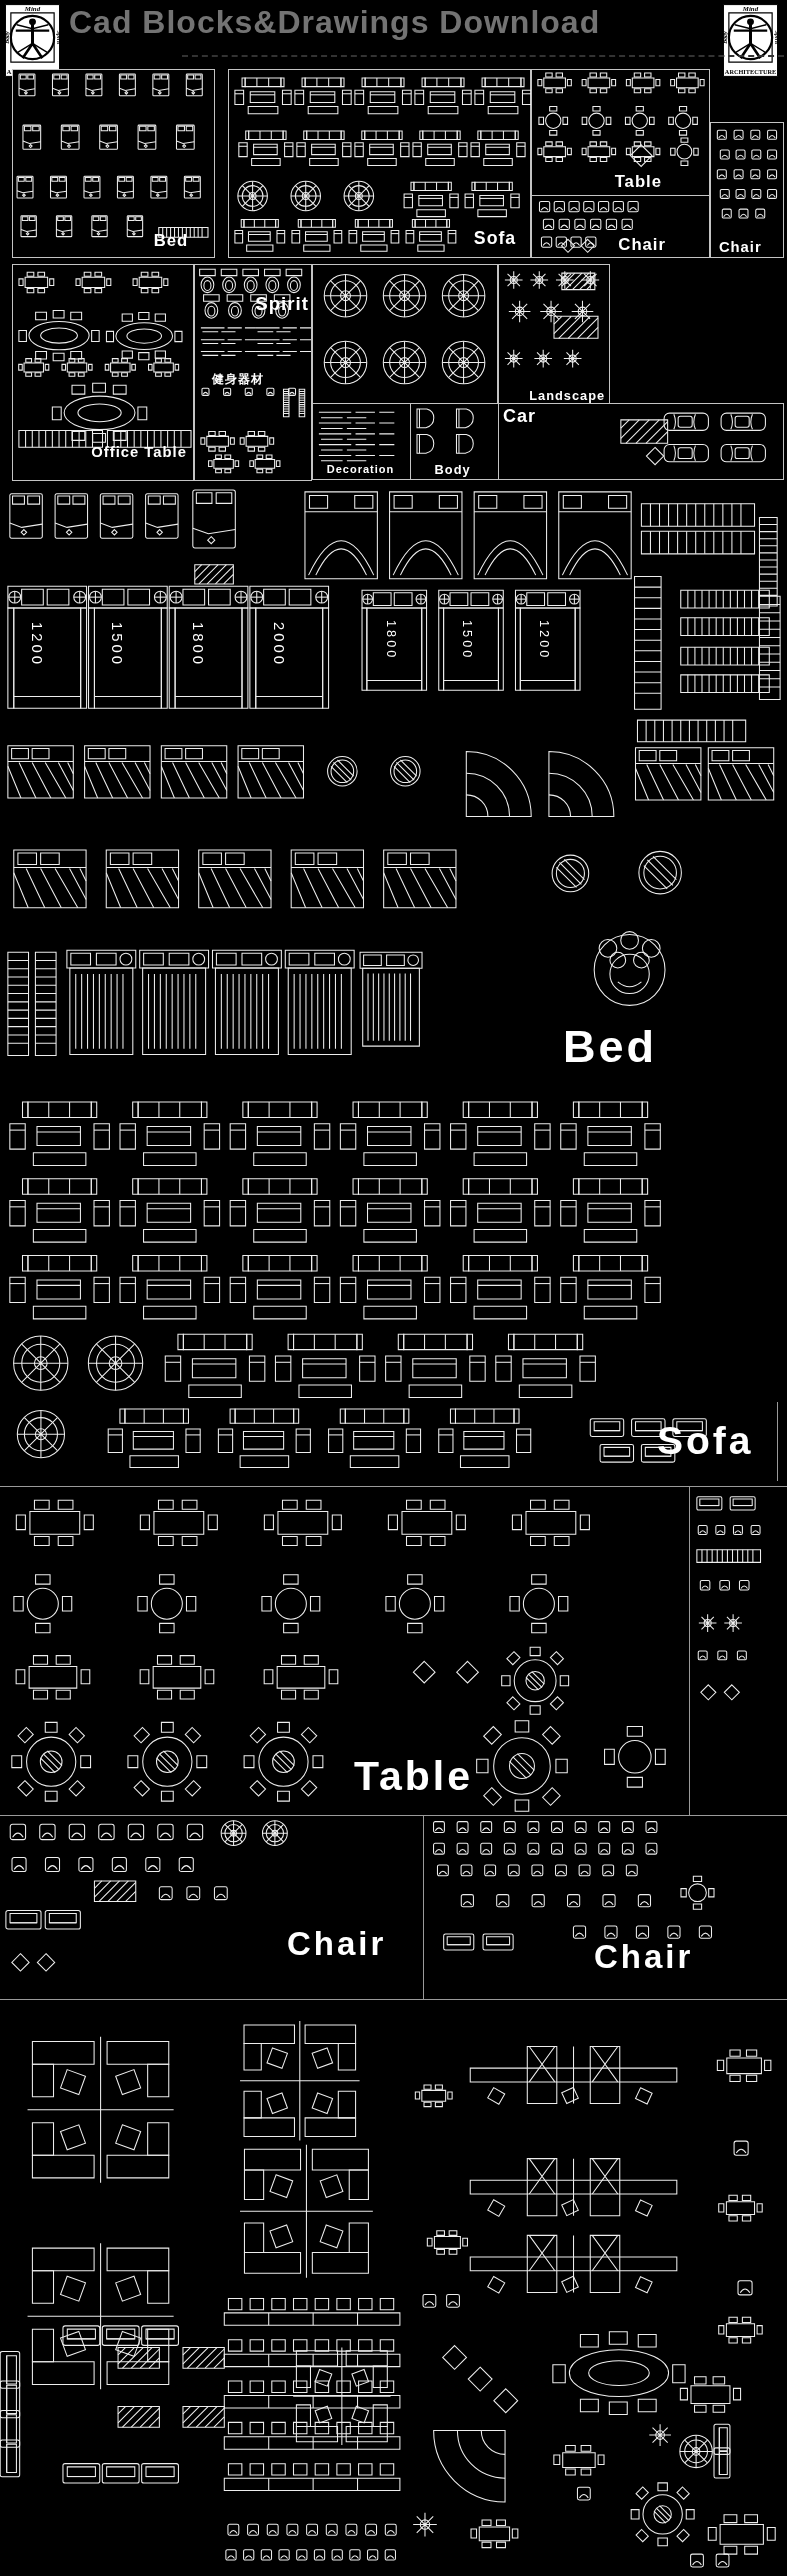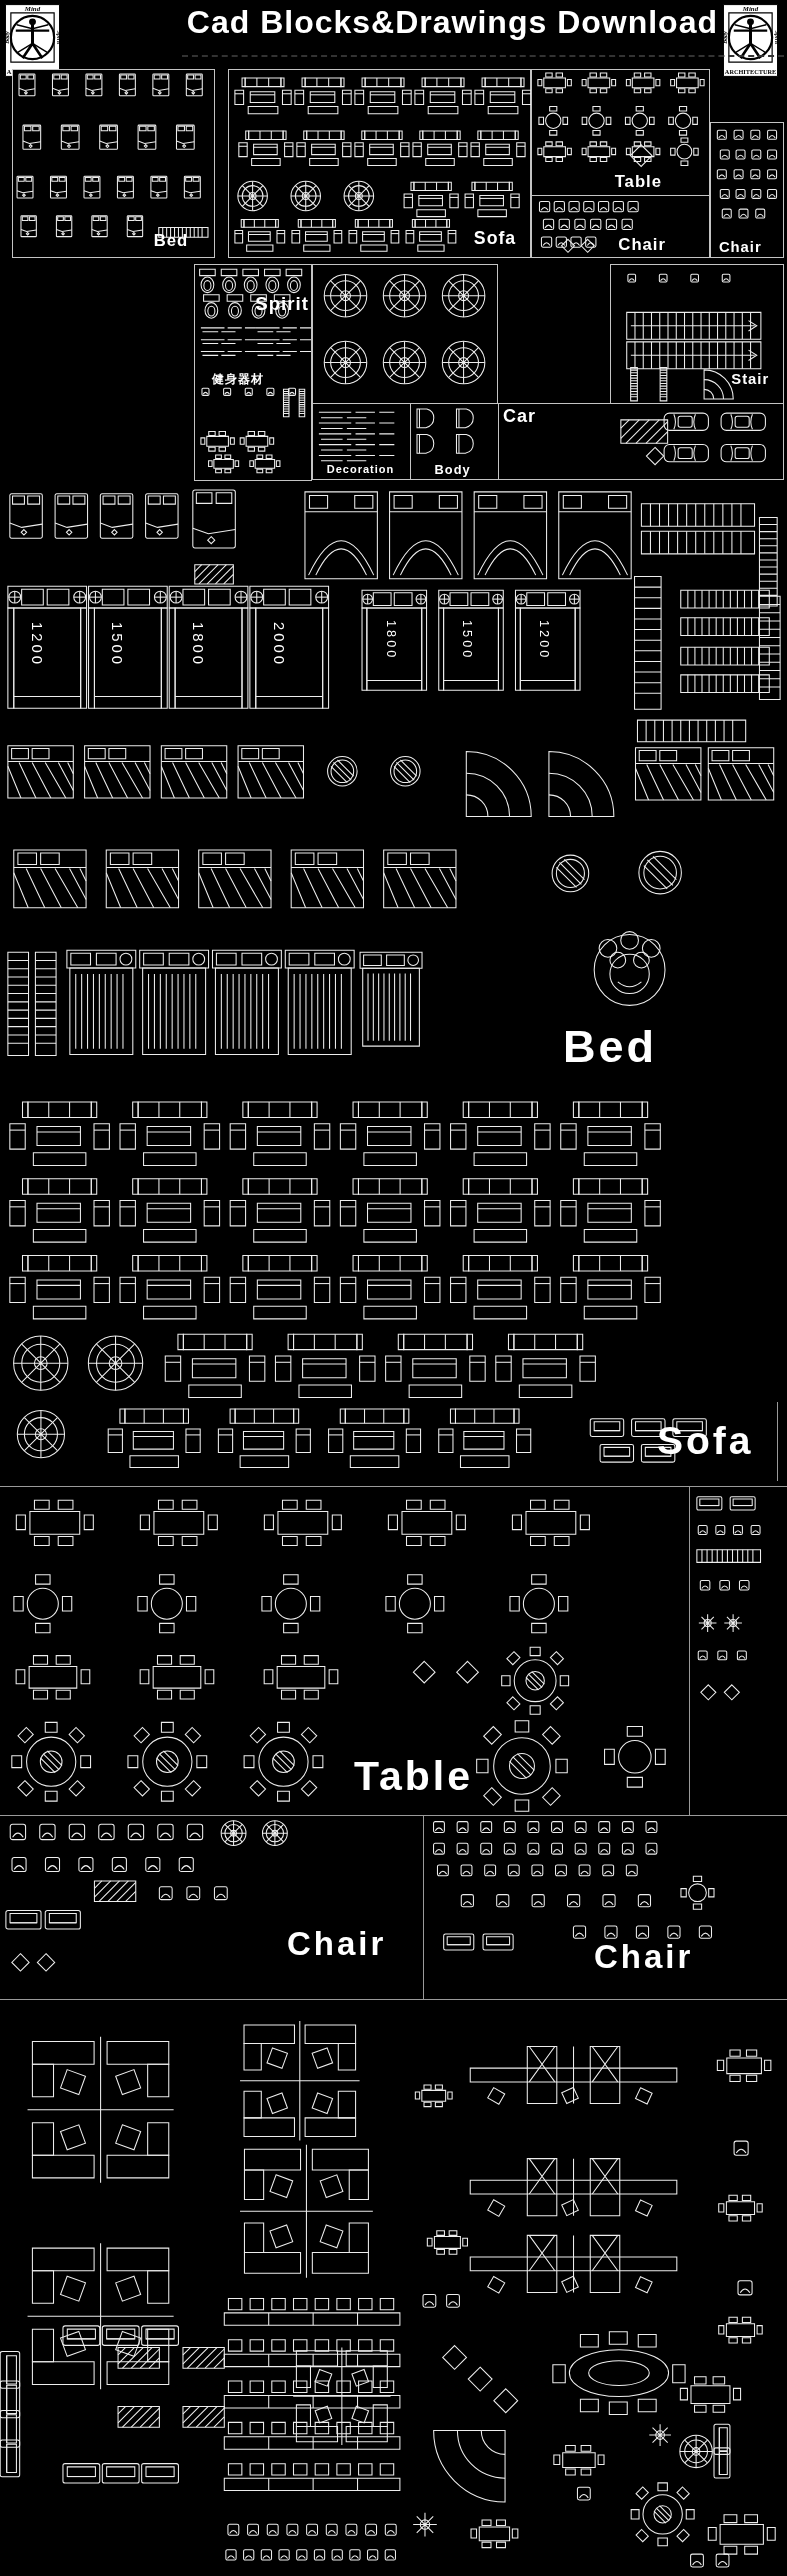--- a/index.html
+++ b/index.html
@@ -1,20 +1,20 @@
 <!DOCTYPE html>
 <html><head>
 <meta charset="utf-8">
 <style>
   html,body{margin:0;padding:0;background:#000;}
   #page{position:relative;width:787px;height:2576px;background:#000;overflow:hidden;
         font-family:"Liberation Sans",sans-serif;}
   
-  #title{position:absolute;left:69px;right:69px;top:3.9px;text-align:right;
-         color:#ffffff;font-size:32px;font-weight:bold;letter-spacing:1px;}
+  #title{position:absolute;left:69px;right:69px;top:3.9px;text-align:left;
+         color:#737373;font-size:32px;font-weight:bold;letter-spacing:1px;}
   .logo-svg{position:absolute;width:59px;height:77px;}
   .lgt{font-family:"Liberation Serif",serif;fill:#000;stroke:none;font-weight:bold;}
   #hdr-rule{position:absolute;left:182px;top:55px;width:602px;border-top:2px dashed #333;}
   
   .panel{position:absolute;border:1px solid #c4c4c4;background:#000;}
   .panel>svg{position:absolute;left:0;top:0;}
   svg.cad{position:absolute;overflow:visible;stroke:#ededed;fill:none;stroke-width:1.05;}
   #cad-defs defs *{vector-effect:non-scaling-stroke;}
   .lbl{position:absolute;color:#fff;white-space:nowrap;font-weight:bold;letter-spacing:1px;}
   .biglbl{position:absolute;color:#fff;white-space:nowrap;font-weight:bold;letter-spacing:3px;}
@@ -391,20 +391,37 @@
         <use href="#chair-s" transform="translate(24,66) rotate(0) scale(0.7)"></use>
         <use href="#chair-s" transform="translate(40,66) rotate(0) scale(0.7)"></use>
         <use href="#chair-s" transform="translate(56,66) rotate(0) scale(0.7)"></use>
         <use href="#chair-s" transform="translate(10,86) rotate(0) scale(0.7)"></use>
         <use href="#chair-s" transform="translate(27,86) rotate(0) scale(0.7)"></use>
         <use href="#chair-s" transform="translate(44,86) rotate(0) scale(0.7)"></use>
       </svg>
     <span class="lbl" style="left:7.9px;bottom:2px;font-size:14.8px">Chair</span>
   </div>
 
+  <div class="panel" style="left:11.8px;top:264px;width:180px;height:215px">
+    <svg class="cad" width="180" height="215" viewBox="0 0 183 218">
+        <use href="#tbl-rect" transform="translate(4,6) rotate(0) scale(0.52)"></use>
+        <use href="#tbl-rect" transform="translate(62,6) rotate(0) scale(0.52)"></use>
+        <use href="#tbl-rect" transform="translate(120,6) rotate(0) scale(0.52)"></use>
+        <use href="#oval-conf" transform="translate(6,46) rotate(0) scale(0.85)"></use>
+        <use href="#oval-conf" transform="translate(95,48) rotate(0) scale(0.8)"></use>
+        <use href="#tbl-rect" transform="translate(4,94) rotate(0) scale(0.45)"></use>
+        <use href="#tbl-rect" transform="translate(48,94) rotate(0) scale(0.45)"></use>
+        <use href="#tbl-rect" transform="translate(92,94) rotate(0) scale(0.45)"></use>
+        <use href="#tbl-rect" transform="translate(136,94) rotate(0) scale(0.45)"></use>
+        <use href="#oval-conf" transform="translate(40,120) rotate(0) scale(1.0)"></use>
+        <use href="#wardrobe-h" transform="translate(6,168) rotate(0) scale(0.85)"></use>
+        <use href="#wardrobe-h" transform="translate(96,168) rotate(0) scale(0.85)"></use>
+      </svg>
+    <span class="lbl" style="right:5.9px;bottom:19.7px;font-size:14.8px">Office Table</span>
+  </div>
 
   <div class="panel" style="left:194px;top:264px;width:116px;height:215px">
     <svg class="cad" width="116" height="215" viewBox="0 0 118 218">
         <use href="#toilet" transform="translate(4,4) rotate(0) scale(0.72)"></use>
         <use href="#toilet" transform="translate(26,4) rotate(0) scale(0.72)"></use>
         <use href="#toilet" transform="translate(48,4) rotate(0) scale(0.72)"></use>
         <use href="#toilet" transform="translate(70,4) rotate(0) scale(0.72)"></use>
         <use href="#toilet" transform="translate(92,4) rotate(0) scale(0.72)"></use>
         <use href="#toilet" transform="translate(8,30) rotate(0) scale(0.72)"></use>
         <use href="#toilet" transform="translate(32,30) rotate(0) scale(0.72)"></use>
@@ -436,35 +453,38 @@
     <svg class="cad" width="184" height="140" viewBox="0 0 187 142">
         <use href="#motif" transform="translate(10,8) rotate(0) scale(0.72)"></use>
         <use href="#motif" transform="translate(70,8) rotate(0) scale(0.72)"></use>
         <use href="#motif" transform="translate(130,8) rotate(0) scale(0.72)"></use>
         <use href="#motif" transform="translate(10,76) rotate(0) scale(0.72)"></use>
         <use href="#motif" transform="translate(70,76) rotate(0) scale(0.72)"></use>
         <use href="#motif" transform="translate(130,76) rotate(0) scale(0.72)"></use>
       </svg>
   </div>
 
-
-  <div class="panel" style="left:610px;top:264px;width:172px;height:140px">
-    <svg class="cad" width="172" height="140" viewBox="0 0 175 142">
-        <use href="#chair-s" transform="translate(16,8) rotate(0) scale(0.6)"></use>
-        <use href="#chair-s" transform="translate(48,8) rotate(0) scale(0.6)"></use>
-        <use href="#chair-s" transform="translate(80,8) rotate(0) scale(0.6)"></use>
-        <use href="#chair-s" transform="translate(112,8) rotate(0) scale(0.6)"></use>
-        <use href="#stair-strip" transform="translate(16,48) rotate(0) scale(1.05)"></use>
-        <use href="#stair-strip" transform="translate(16,78) rotate(0) scale(1.05)"></use>
-        <use href="#wardrobe-v" transform="translate(20,104) rotate(0) scale(0.34)"></use>
-        <use href="#wardrobe-v" transform="translate(50,104) rotate(0) scale(0.34)"></use>
-        <use href="#fan-bed" transform="translate(92,102) rotate(0) scale(0.45)"></use>
-      </svg>
-    <span class="lbl" style="right:13.8px;bottom:17.7px;font-size:14.8px">Stair</span>
-  </div>
+  <div class="panel" style="left:498px;top:264px;width:110px;height:140px">
+    <svg class="cad" width="110" height="140" viewBox="0 0 112 142">
+        <use href="#plant" transform="translate(6,6) rotate(0) scale(0.9)"></use>
+        <use href="#plant" transform="translate(32,6) rotate(0) scale(0.9)"></use>
+        <use href="#plant" transform="translate(58,6) rotate(0) scale(0.9)"></use>
+        <use href="#plant" transform="translate(84,6) rotate(0) scale(0.9)"></use>
+        <use href="#hrect" transform="translate(64,8) rotate(0) scale(0.6)"></use>
+        <use href="#plant" transform="translate(10,36) rotate(0) scale(1.1)"></use>
+        <use href="#plant" transform="translate(42,36) rotate(0) scale(1.1)"></use>
+        <use href="#plant" transform="translate(74,36) rotate(0) scale(1.1)"></use>
+        <use href="#hrect" transform="translate(56,52) rotate(0) scale(0.8)"></use>
+        <use href="#plant" transform="translate(6,86) rotate(0) scale(0.9)"></use>
+        <use href="#plant" transform="translate(36,86) rotate(0) scale(0.9)"></use>
+        <use href="#plant" transform="translate(66,86) rotate(0) scale(0.9)"></use>
+      </svg>
+    <span class="lbl" style="right:3.9px;bottom:2px;font-size:12.8px">Landscape</span>
+  </div>
+
 
   <div class="panel" style="left:312px;top:403px;width:98px;height:75px">
     <svg class="cad" width="98" height="75" viewBox="0 0 100 76">
         <use href="#tline" transform="translate(6,6) rotate(0) scale(1.1)"></use>
         <use href="#tline" transform="translate(6,17) rotate(0) scale(1.1)"></use>
         <use href="#tline" transform="translate(6,28) rotate(0) scale(1.1)"></use>
         <use href="#tline" transform="translate(6,39) rotate(0) scale(1.1)"></use>
         <use href="#tline" transform="translate(6,50) rotate(0) scale(1.1)"></use>
       </svg>
     <span class="lbl" style="left:13.8px;bottom:3.9px;font-size:11px">Decoration</span>

